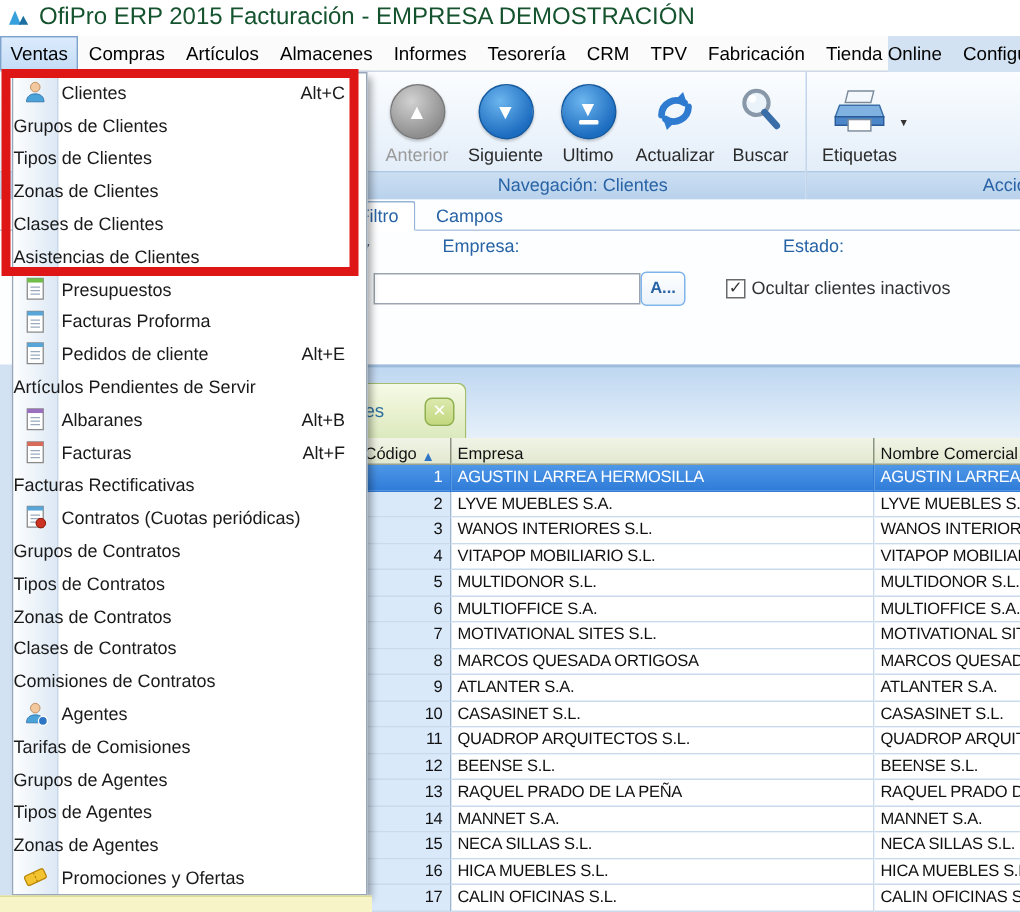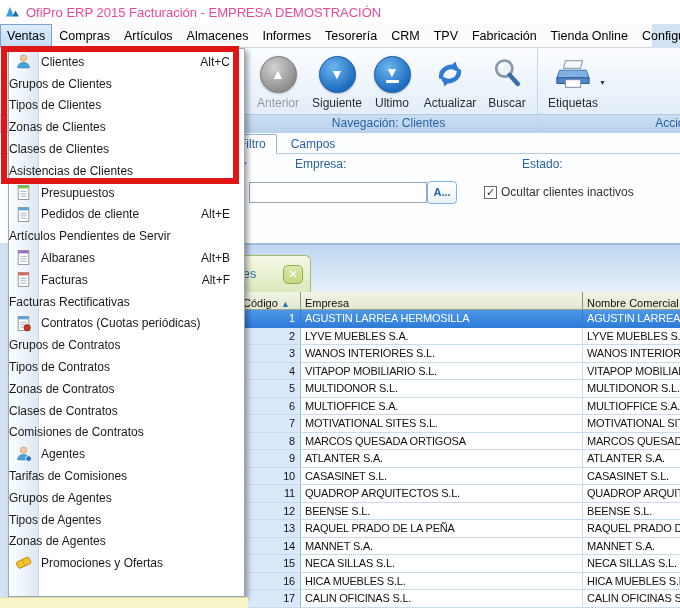--- a/index.html
+++ b/index.html
@@ -6,23 +6,23 @@
   body{
     position:relative;width:680px;height:608px;overflow:hidden;
     background:#D3E2F2;
     font-family:"Liberation Sans","DejaVu Sans",sans-serif;
     -webkit-font-smoothing:antialiased;
   }
   
   .titlebar{position:absolute;left:0;top:0;width:680px;height:24px;background:#FFFFFF;
     display:flex;align-items:center;gap:6px;padding-left:4px;box-sizing:border-box;}
   .titlebar .logo{width:16px;height:16px;display:inline-block;}
-  .titlebar .title{font-size:13px;color:#ec4899;white-space:nowrap;}
-  
-  .menubar{position:absolute;left:0;top:24px;width:652px;height:24px;background:#FBFBFB;
+  .titlebar .title{font-size:16px;color:#14532d;white-space:nowrap;}
+  
+  .menubar{position:absolute;left:0;top:24px;width:592px;height:24px;background:#FBFBFB;
     display:flex;align-items:stretch;border-bottom:1px solid #CFD9E6;box-sizing:border-box;}
   .mb-item{font-size:12.5px;color:#000;padding:0 7px;display:flex;align-items:center;white-space:nowrap;}
   .mb-item.sel{background:linear-gradient(#DCEBFC,#C4DDF6);border:1px solid #7DA2CE;padding:0 6px;}
   
   .toolbar{position:absolute;left:0;top:48px;width:920px;height:85px;
     background:linear-gradient(#FBFDFF,#DCE9F7);display:flex;}
   .tb-group{position:relative;display:flex;flex-direction:column;box-sizing:border-box;
     border-right:1px solid #C2D5EA;overflow:hidden;}
   .tb-group.g0{width:240px;}.tb-group.g1{width:298px;}.tb-group.g2{width:284px;}
   .tb-buttons{flex:1;display:flex;align-items:flex-start;padding-top:5px;}
@@ -386,20 +386,32 @@
       <div class="m-item i0">
         <span class="ic">
           <svg viewBox="0 0 16 16">
             <rect x="3" y="1.5" width="10" height="13" fill="#fff" stroke="#8a8a8a" stroke-width="0.8"></rect>
             <rect x="3" y="1.5" width="10" height="2.6" fill="#58A6D8"></rect>
             <line x1="5" y1="7" x2="11" y2="7" stroke="#9aaabb" stroke-width="0.8"></line>
             <line x1="5" y1="9.2" x2="11" y2="9.2" stroke="#9aaabb" stroke-width="0.8"></line>
             <line x1="5" y1="11.4" x2="11" y2="11.4" stroke="#9aaabb" stroke-width="0.8"></line>
           </svg>
         </span>
+        <span class="ml">Facturas Proforma</span>
+      </div>
+      <div class="m-item i0">
+        <span class="ic">
+          <svg viewBox="0 0 16 16">
+            <rect x="3" y="1.5" width="10" height="13" fill="#fff" stroke="#8a8a8a" stroke-width="0.8"></rect>
+            <rect x="3" y="1.5" width="10" height="2.6" fill="#58A6D8"></rect>
+            <line x1="5" y1="7" x2="11" y2="7" stroke="#9aaabb" stroke-width="0.8"></line>
+            <line x1="5" y1="9.2" x2="11" y2="9.2" stroke="#9aaabb" stroke-width="0.8"></line>
+            <line x1="5" y1="11.4" x2="11" y2="11.4" stroke="#9aaabb" stroke-width="0.8"></line>
+          </svg>
+        </span>
         <span class="ml">Pedidos de cliente</span>
         <span class="sc">Alt+E</span>
       </div>
       <div class="m-item i1">
         <span class="ml">Artículos Pendientes de Servir</span>
       </div>
       <div class="m-item i0">
         <span class="ic">
           <svg viewBox="0 0 16 16">
             <rect x="3" y="1.5" width="10" height="13" fill="#fff" stroke="#8a8a8a" stroke-width="0.8"></rect>

